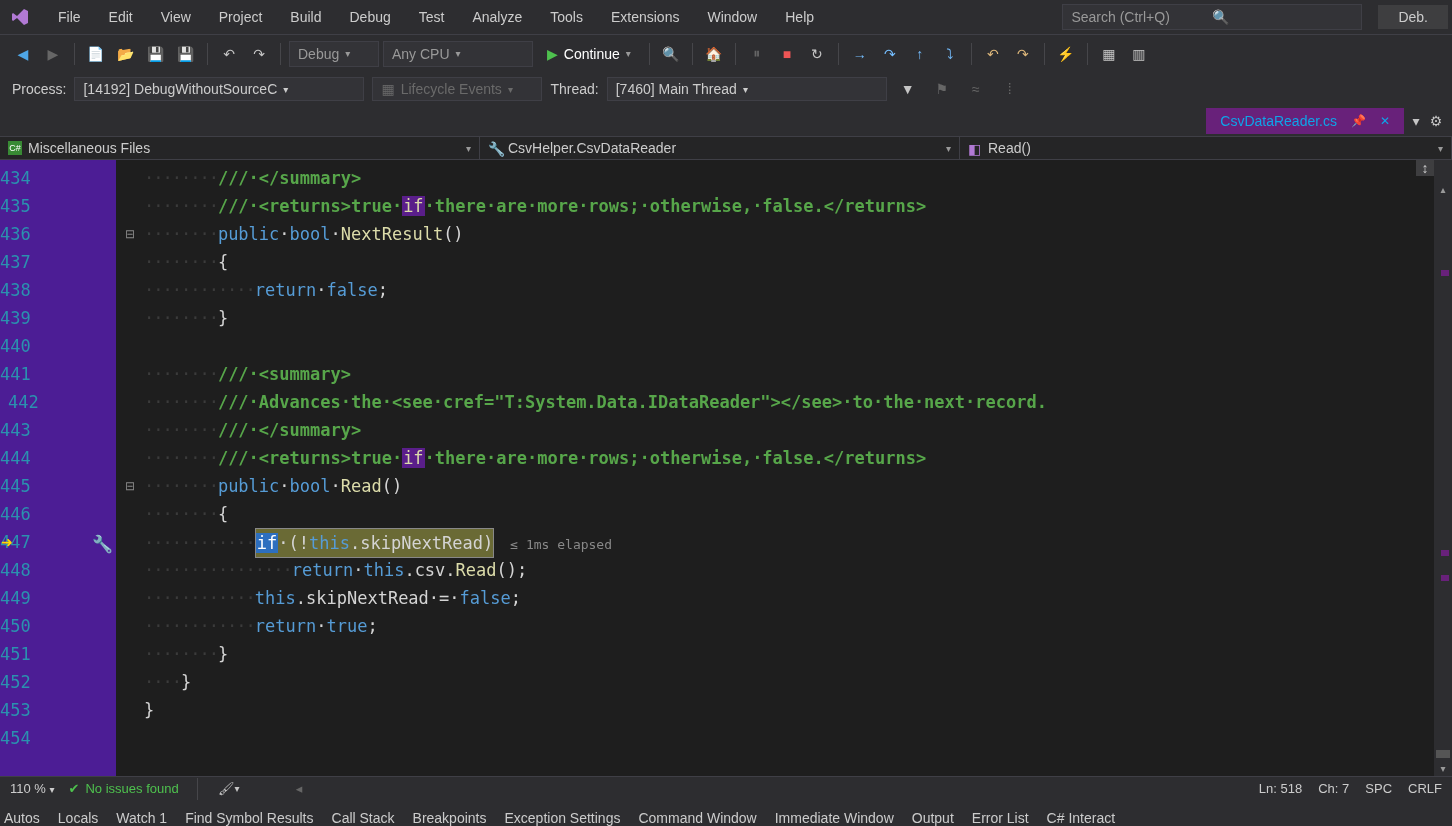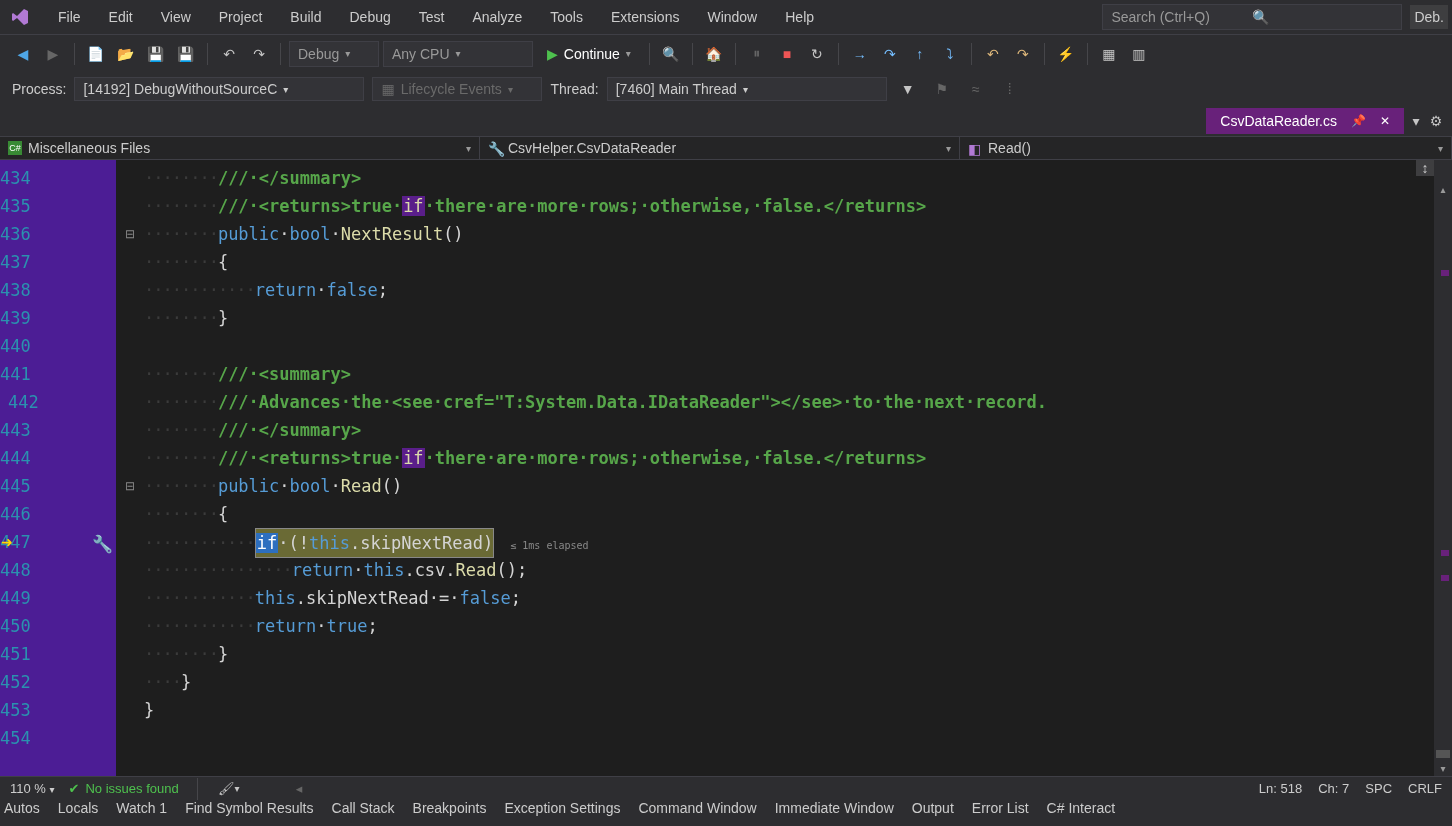--- a/index.html
+++ b/index.html
@@ -40,22 +40,22 @@
   height: 26px;
   background: #333337;
   border: 1px solid #3f3f46;
   display: flex;
   align-items: center;
   padding: 0 8px;
   color: #999;
 }
 .search-box span { flex: 1; }
 .usr-badge {
-  margin-left: 8px;
-  padding: 4px 4px;
+  margin-left: 16px;
+  padding: 4px 20px;
   background: #3e3e40;
   text-align: right;
 }
 .toolbar {
   height: 38px;
   background: #2d2d30;
   border-top: 1px solid #3f3f46;
   display: flex;
   align-items: center;
   padding: 0 10px;
@@ -121,21 +121,21 @@
 .doc-tab {
   padding: 5px 14px;
   color: #ccc;
   display: flex;
   align-items: center;
   gap: 6px;
   cursor: pointer;
 }
 .doc-tab.active {
   background: #68217a;
-  color: #ffffff;
+  color: #0ea5e9;
   gap: 14px;
 }
 .doc-tab .pin { font-size: 12px; }
 .doc-tab .closex { font-size: 12px; }
 .tabstrip-right {
   margin-left: auto;
   display: flex;
   align-items: center;
   gap: 4px;
   padding-right: 8px;
@@ -207,21 +207,21 @@
 .pn { color: #d4d4d4; }
 .hi-if { background: #5a1e8a; color: #dcdcaa; padding: 0 1px; }
 .current-line {
   background: #6a6a35;
   display: inline-block;
   border: 1px solid #888;
 }
 .current-line .hi-if { background: #2d6fbf; color: #fff; }
 .elapsed {
   color: #888;
-  font-size: 10px;
+  font-size: 13px;
   margin-left: 16px;
 }
 .bp-arrow {
   position: absolute;
   left: 1px;
   width: 16px;
   height: 28px;
   display: flex;
   align-items: center;
   color: #ffd700;
@@ -253,21 +253,21 @@
   gap: 14px;
   font-size: 13px;
 }
 .zoom { color: #ccc; }
 .issues { color: #4ec14e; display: flex; gap: 6px; align-items: center; }
 .status-right { margin-left: auto; display: flex; gap: 16px; }
 .bottom-tabs {
   height: 26px;
   background: #2d2d30;
   display: flex;
-  align-items: flex-start;
+  align-items: flex-end;
   gap: 18px;
   padding: 0 4px;
   font-size: 14px;
   color: #ccc;
 }
 .bottom-tabs .bt { cursor: pointer; }
 .marker { position:absolute; right:3px; width:8px; height:6px; background:#68217a; }
 </style>
 </head>
 <body>

